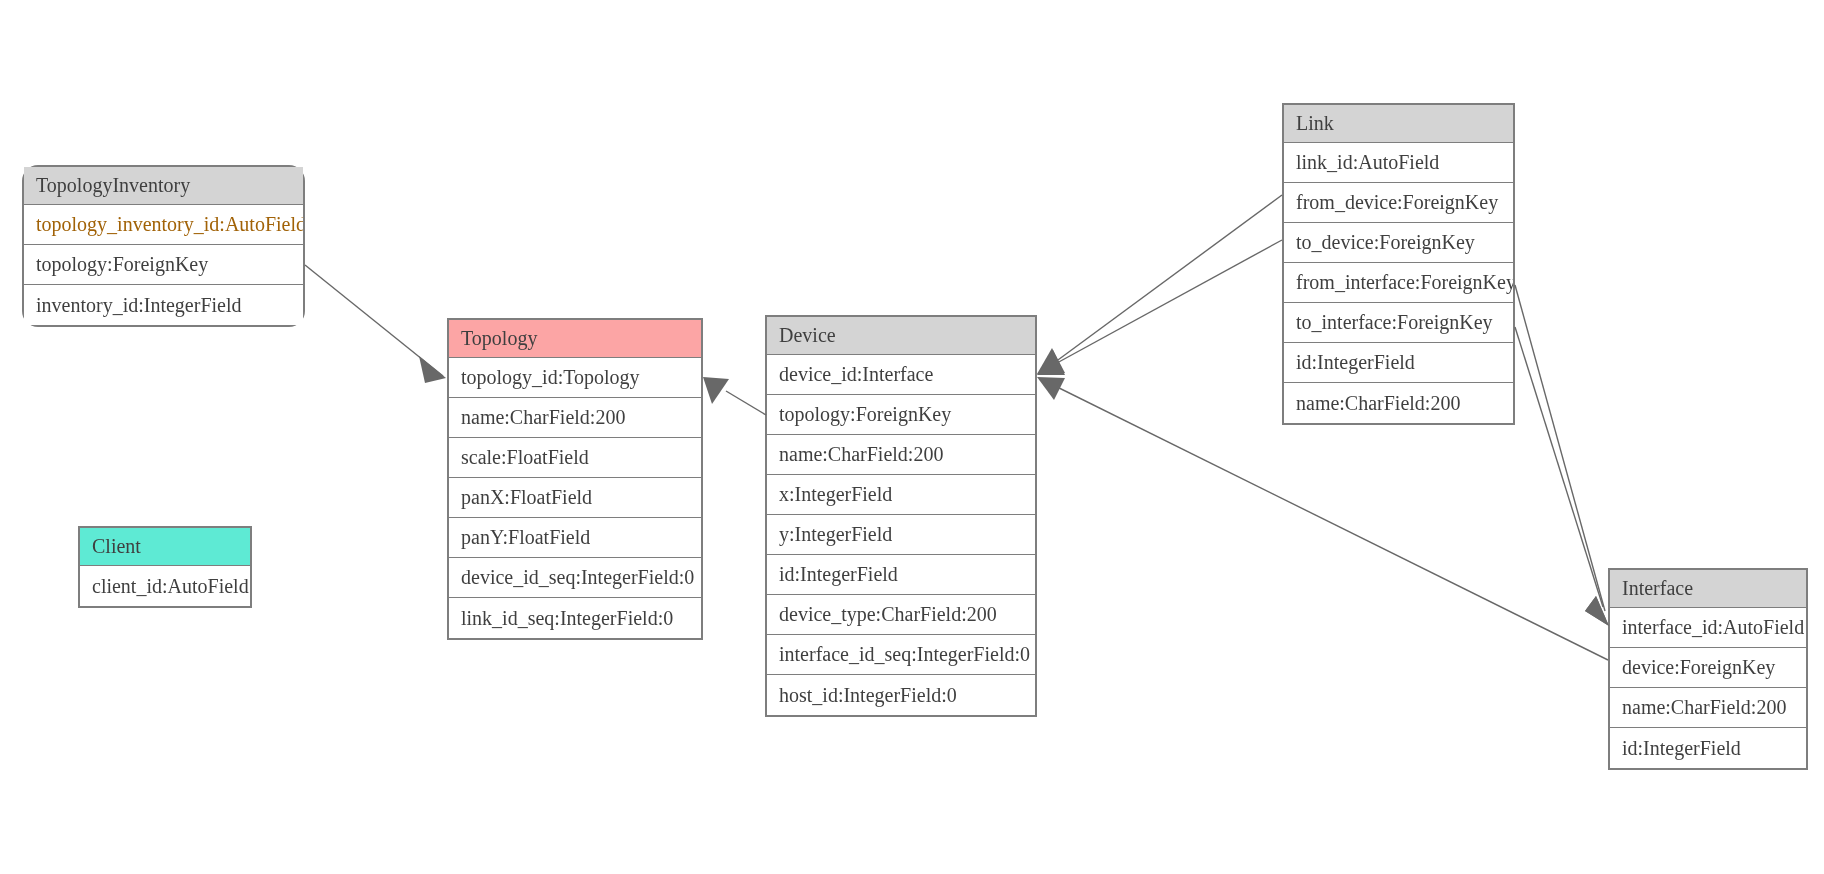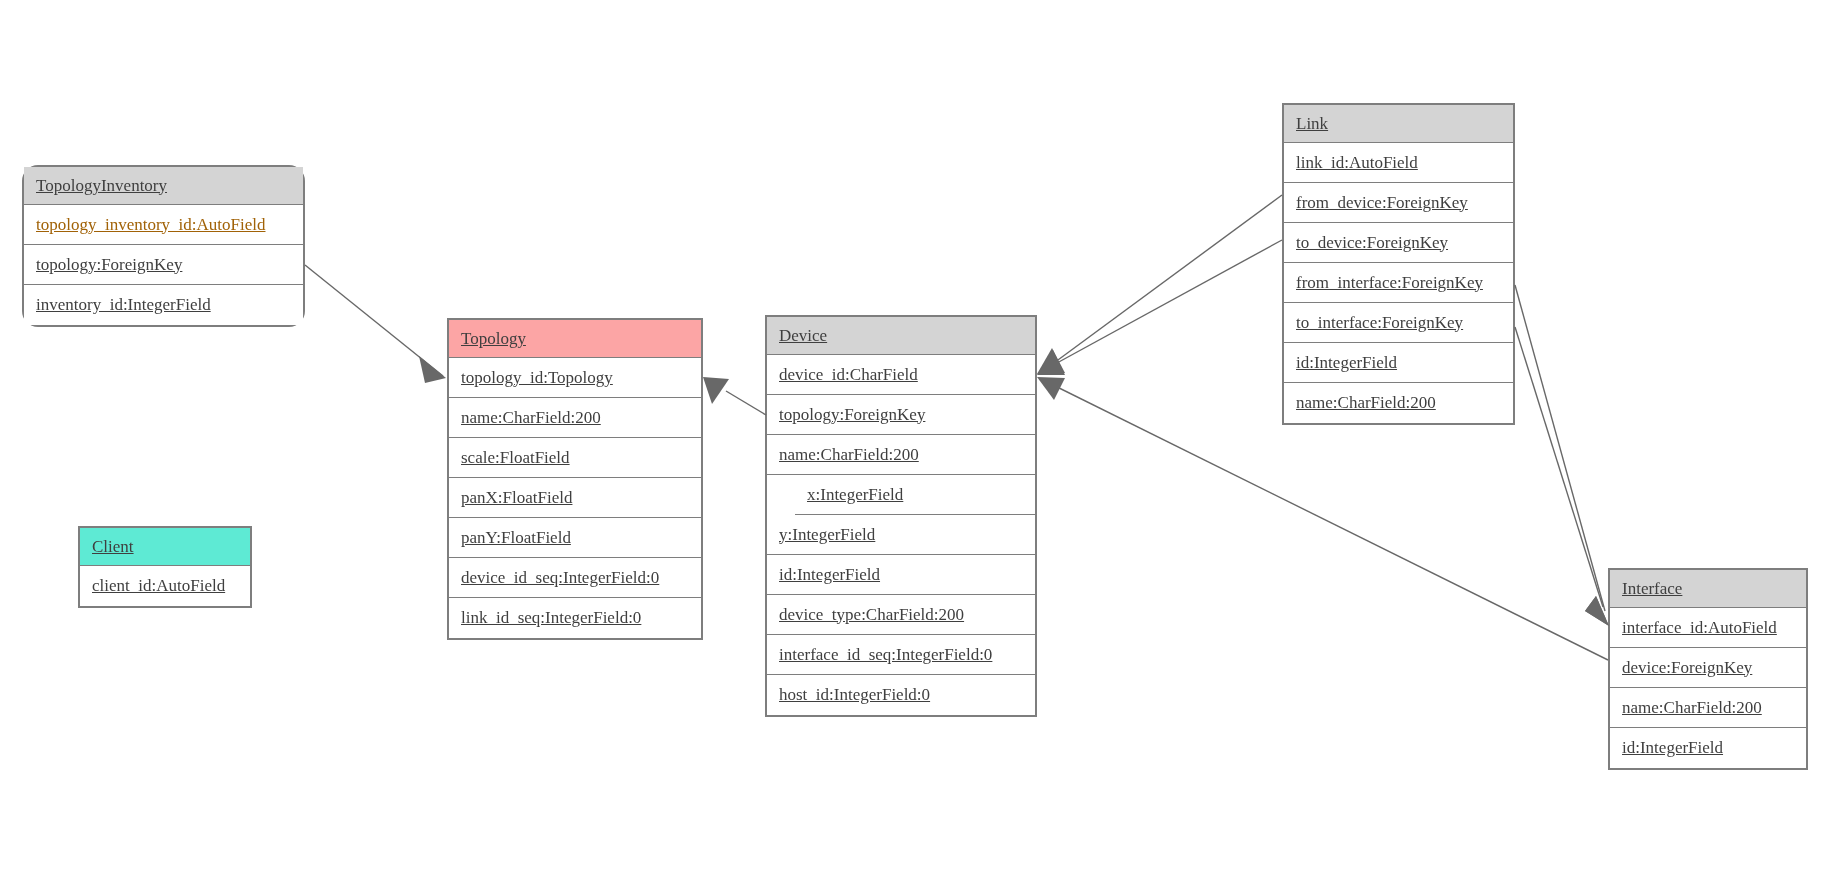--- a/index.html
+++ b/index.html
@@ -33,25 +33,24 @@
     background: #ffffff;
     border-bottom: 1px solid #7e7e7e;
     box-sizing: border-box;
   }
   .entity-row:last-child { border-bottom: none; }
   .entity-header, .entity-row {
     display: flex;
     align-items: center;
     padding-left: 12px;
     padding-right: 6px;
-    font-size: 17px;
+    font-size: 20px;
     color: #3f3f3f;
     white-space: nowrap;
     overflow: hidden;
-    text-decoration: underline;
   }
 </style>
 </head>
 <body>
 
 <div id="canvas">
   <div id="entity-layer">
       <div class="entity" style="left: 22px; top: 165px; width: 283px; border-color: rgb(126, 126, 126); border-radius: 16px;">
         <div class="entity-header" style="height: 38px; background: rgb(212, 212, 212); color: rgb(63, 63, 63);">TopologyInventory</div>
         <div class="entity-row" style="height: 40px; color: #a16207;">topology_inventory_id:AutoField</div>
@@ -67,24 +66,24 @@
         <div class="entity-row" style="height: 40px; color: rgb(63, 63, 63);">panY:FloatField</div>
         <div class="entity-row" style="height: 40px; color: rgb(63, 63, 63); text-align: right;">device_id_seq:IntegerField:0</div>
         <div class="entity-row" style="height: 40px; color: rgb(63, 63, 63);">link_id_seq:IntegerField:0</div>
       </div>
       <div class="entity" style="left: 78px; top: 526px; width: 174px; border-color: rgb(126, 126, 126);">
         <div class="entity-header" style="height: 38px; background: #5eead4; color: rgb(63, 63, 63);">Client</div>
         <div class="entity-row" style="height: 40px; color: rgb(63, 63, 63);">client_id:AutoField</div>
       </div>
       <div class="entity" style="left: 765px; top: 315px; width: 272px; border-color: rgb(126, 126, 126);">
         <div class="entity-header" style="height: 38px; background: rgb(212, 212, 212); color: rgb(63, 63, 63);">Device</div>
-        <div class="entity-row" style="height: 40px; color: rgb(63, 63, 63);">device_id:CharField</div>
+        <div class="entity-row" style="height: 40px; color: rgb(63, 63, 63);">device_id:Interface</div>
         <div class="entity-row" style="height: 40px; color: rgb(63, 63, 63);">topology:ForeignKey</div>
         <div class="entity-row" style="height: 40px; color: rgb(63, 63, 63);">name:CharField:200</div>
-        <div class="entity-row" style="height: 40px; color: rgb(63, 63, 63); margin-left: 28px;">x:IntegerField</div>
+        <div class="entity-row" style="height: 40px; color: rgb(63, 63, 63);">x:IntegerField</div>
         <div class="entity-row" style="height: 40px; color: rgb(63, 63, 63);">y:IntegerField</div>
         <div class="entity-row" style="height: 40px; color: rgb(63, 63, 63);">id:IntegerField</div>
         <div class="entity-row" style="height: 40px; color: rgb(63, 63, 63);">device_type:CharField:200</div>
         <div class="entity-row" style="height: 40px; color: rgb(63, 63, 63);">interface_id_seq:IntegerField:0</div>
         <div class="entity-row" style="height: 40px; color: rgb(63, 63, 63);">host_id:IntegerField:0</div>
       </div>
       <div class="entity" style="left: 1282px; top: 103px; width: 233px; border-color: rgb(126, 126, 126);">
         <div class="entity-header" style="height: 38px; background: rgb(212, 212, 212); color: rgb(63, 63, 63);">Link</div>
         <div class="entity-row" style="height: 40px; color: rgb(63, 63, 63);">link_id:AutoField</div>
         <div class="entity-row" style="height: 40px; color: rgb(63, 63, 63);">from_device:ForeignKey</div>

